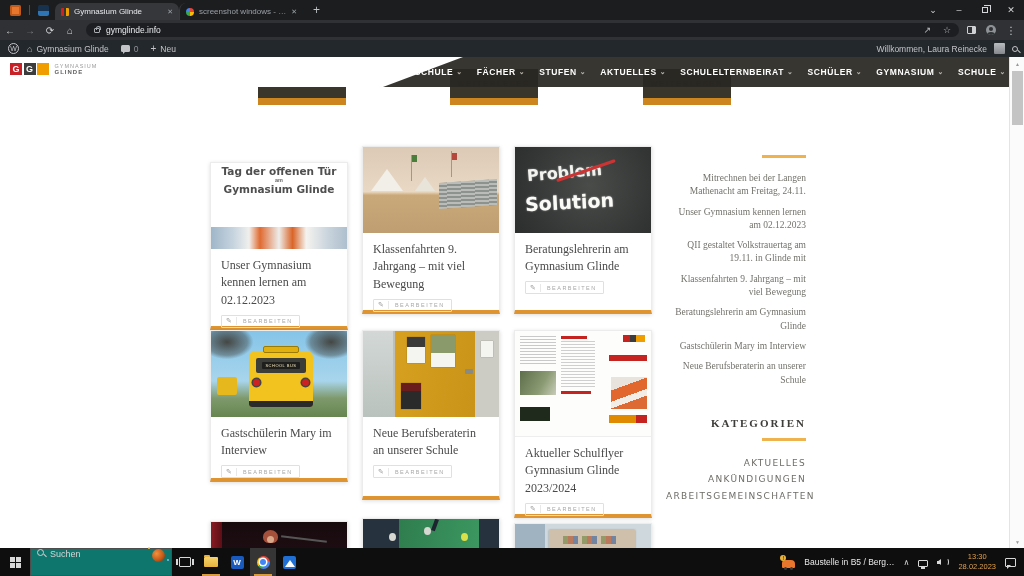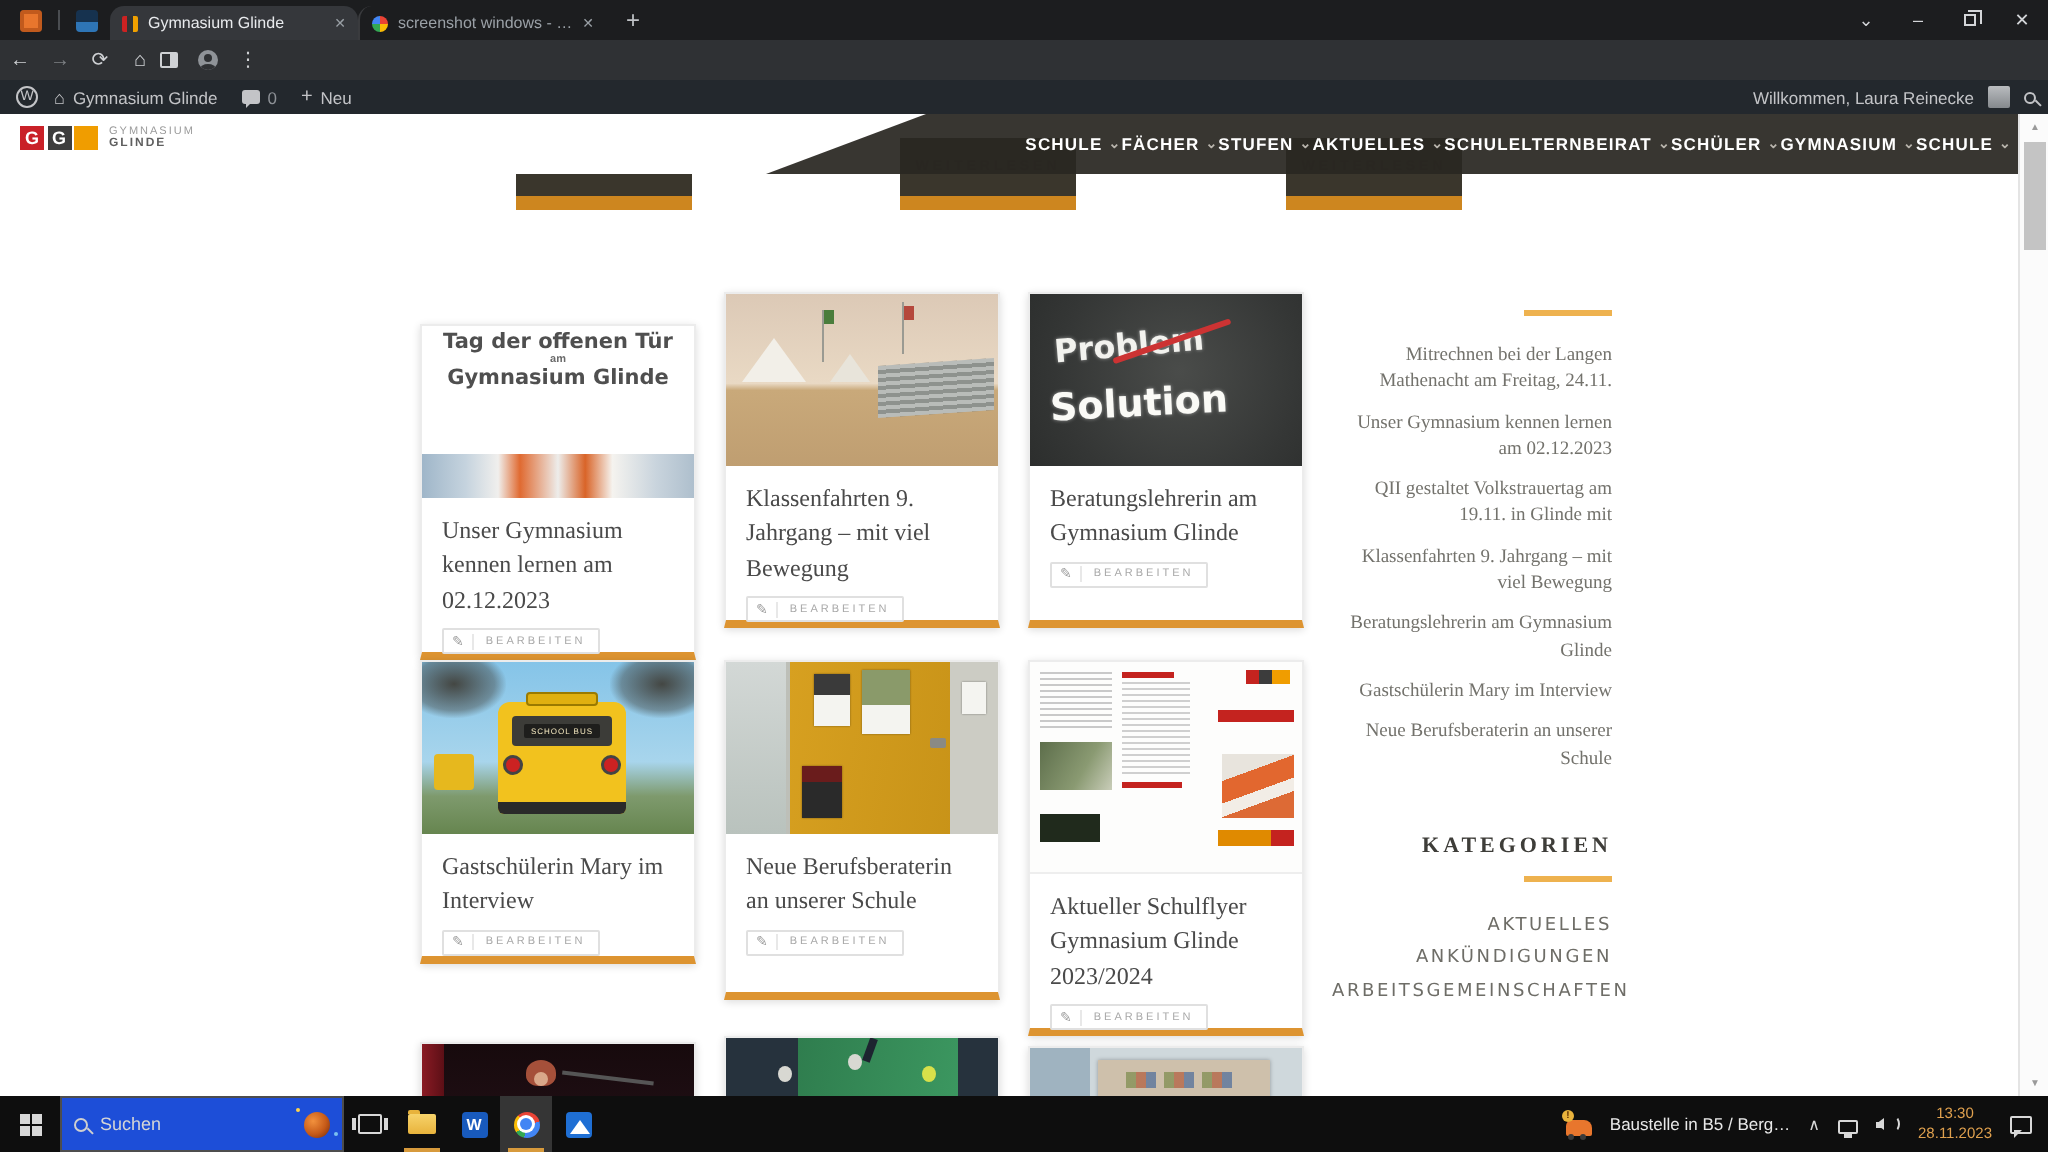--- a/index.html
+++ b/index.html
@@ -81,21 +81,21 @@
     background:rgba(41,39,33,.93); z-index:2; }
   .trapezoid { position:absolute; left:0; top:0; width:463px; height:30px; background:#fff;
     clip-path:polygon(0 0, 463px 0, 383px 30px, 0 30px); }
   .logo { position:absolute; left:10px; top:6px; display:flex; align-items:center; gap:1.5px; }
   .lg-sq { width:12px; height:12px; display:flex; align-items:center; justify-content:center;
     font-weight:bold; font-size:9px; color:#fff; }
   .lg-red { background:#c92128; } .lg-dark { background:#3d3d3d; } .lg-orange { background:#f09d00; }
   .logo-text { margin-left:4px; line-height:1.1; }
   .logo-text .l1 { font-size:5.5px; letter-spacing:1px; color:#9a9a9a; }
   .logo-text .l2 { font-size:6px; letter-spacing:1px; color:#5f5f5f; font-weight:bold; }
-  .mainnav { position:absolute; right:18px; top:0; height:30px; display:flex; align-items:center; }
+  .mainnav { position:absolute; right:18px; top:0; height:30px; display:flex; align-items:center; gap:14px; }
   .navitem { color:#fff; font-weight:bold; font-size:8.5px; letter-spacing:.6px; display:flex; align-items:center; gap:3px; white-space:nowrap; }
   .chev { color:#b9b5ad; font-size:7px; }
 
   
   .card { position:absolute; width:138px; background:#fff; border:1px solid #ececec;
     border-bottom:4px solid #dd9431; box-shadow:0 1px 4px rgba(0,0,0,.14); z-index:1; }
   .thumb { display:block; width:100%; height:86px; position:relative; overflow:hidden; }
   .cbody { padding:8px 10px 6px 10px; }
   .ctitle { font-family:"Liberation Serif",serif; font-weight:normal; font-size:12px;
     line-height:1.45; color:#4a4a4a; }
@@ -192,22 +192,22 @@
   .sb-arrow { position:absolute; left:0; width:15px; height:13px; color:#9a9a9a; font-size:5px;
     display:flex; align-items:center; justify-content:center; }
   .sb-thumb { position:absolute; left:2px; top:14px; width:11px; height:54px; background:#c4c4c4; }
 
   
   .taskbar { position:absolute; left:0; top:548px; width:1024px; height:28px; background:#0e0e0e;
     display:flex; align-items:center; z-index:10; }
   .startbtn { width:30px; height:28px; display:flex; align-items:center; justify-content:center; }
   .winlogo { width:11px; height:11px; display:grid; grid-template-columns:1fr 1fr; gap:1px; }
   .winlogo span { background:#d8d8d8; }
-  .searchbox { width:142px; height:28px; background:#1d4ed8; border:1px solid #4d4d4d;
-    display:flex; align-items:center; padding:0 6px; gap:6px; }
+  .searchbox { width:142px; height:28px; background:#0f766e; border:1px solid #4d4d4d;
+    display:flex; padding:0 6px; gap:6px; }
   .mag2 { width:7px; height:7px; border:1.3px solid #cfcfcf; border-radius:50%; position:relative; flex:none; }
   .mag2::after { content:""; position:absolute; width:4px; height:1.3px; background:#cfcfcf;
     transform:rotate(45deg); right:-3.5px; bottom:-1.5px; }
   .search-label { color:#d5d5d5; font-size:9px; flex:1; }
   .planet { width:13px; height:13px; border-radius:50%; flex:none;
     background:radial-gradient(circle at 35% 35%, #f2913d, #c65a18 55%, #7a2d08 95%); position:relative; }
   .planet::before { content:""; position:absolute; left:-4px; top:-2px; width:2px; height:2px; border-radius:50%; background:#ffd34d; }
   .planet::after { content:""; position:absolute; right:-4px; bottom:1px; width:2px; height:2px; border-radius:50%; background:#7ac0f0; }
   .tb-ic { width:26px; height:28px; display:flex; align-items:center; justify-content:center; position:relative; }
   .taskview { width:12px; height:10px; border:1px solid #d8d8d8; border-radius:1px; position:relative; }
@@ -272,20 +272,28 @@
       </span>
     <span>✕</span>
   </div>
 </div>
 
 <div class="toolbar">
   <span class="navic">←</span>
   <span class="navic dim">→</span>
   <span class="navic">⟳</span>
   <span class="navic">⌂</span>
+  <div class="omnibox">
+    <span class="lock"></span>
+    <span class="url">gymglinde.info</span>
+    <div class="obx-right">
+      <span>↗</span>
+      <span>☆</span>
+    </div>
+  </div>
   <div class="tb-right">
     <span class="panel-ic"></span>
     <span class="avatar-ic"></span>
     <span>⋮</span>
   </div>
 </div>
 
 <div class="adminbar">
   <span class="wp-logo">W</span>
   <span class="ab-item">
@@ -566,17 +574,17 @@
     <span class="traffic-label">Baustelle in B5 / Berg…</span>
     <span class="tray-caret">∧</span>
     <span class="net-ic"></span>
     <span class="spk">
       <span class="spk-box"></span>
       <span class="spk-cone"></span>
       <span class="spk-wave"></span>
     </span>
     <span class="clock">
       <div>13:30</div>
-      <div>28.11.2023</div>
+      <div>28.02.2023</div>
     </span>
     <span class="action-ic"></span>
   </div>
 </div>
 
 </body></html>

